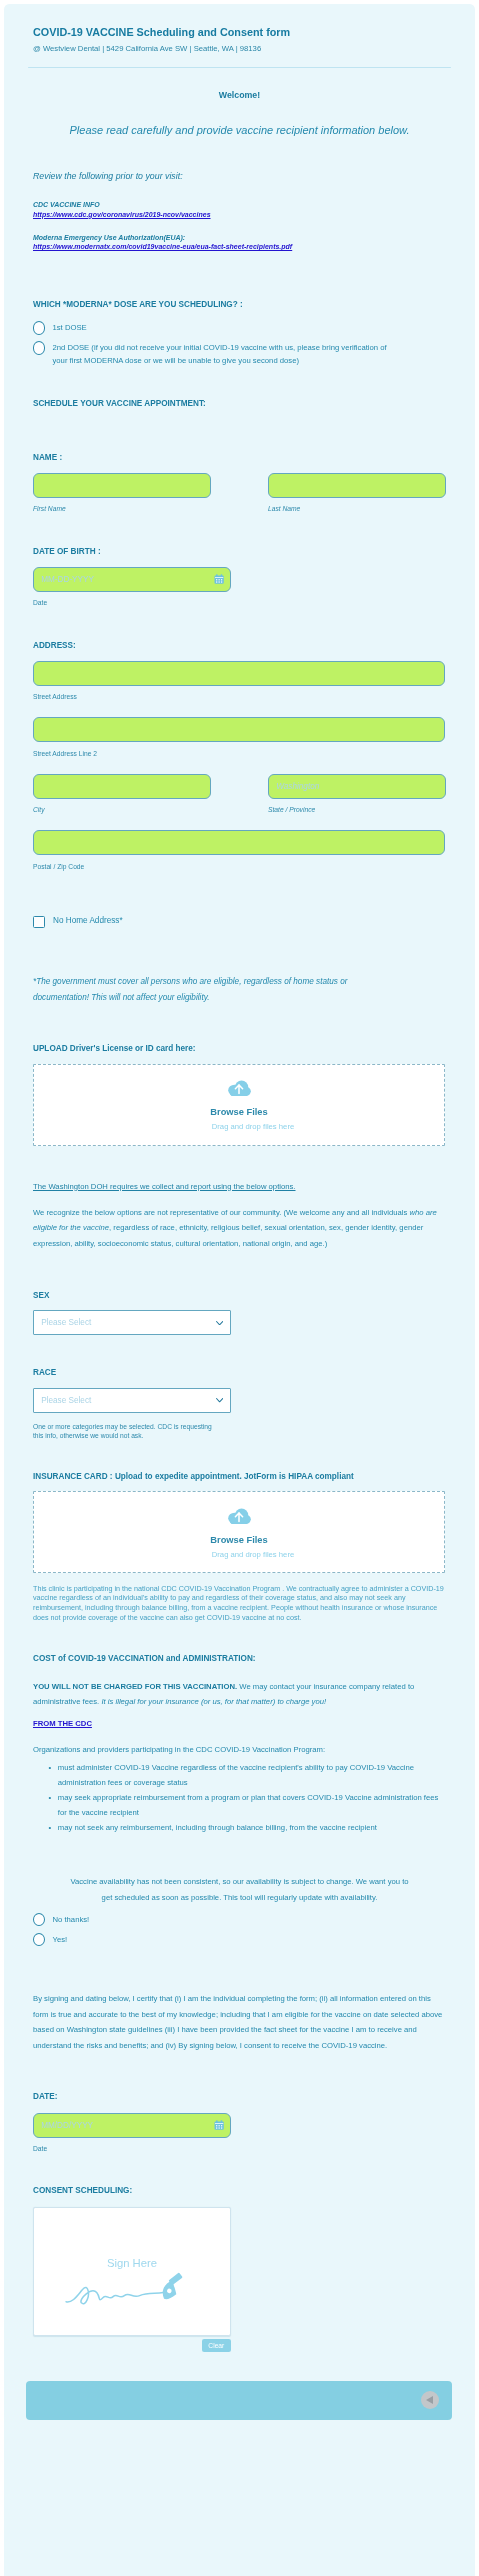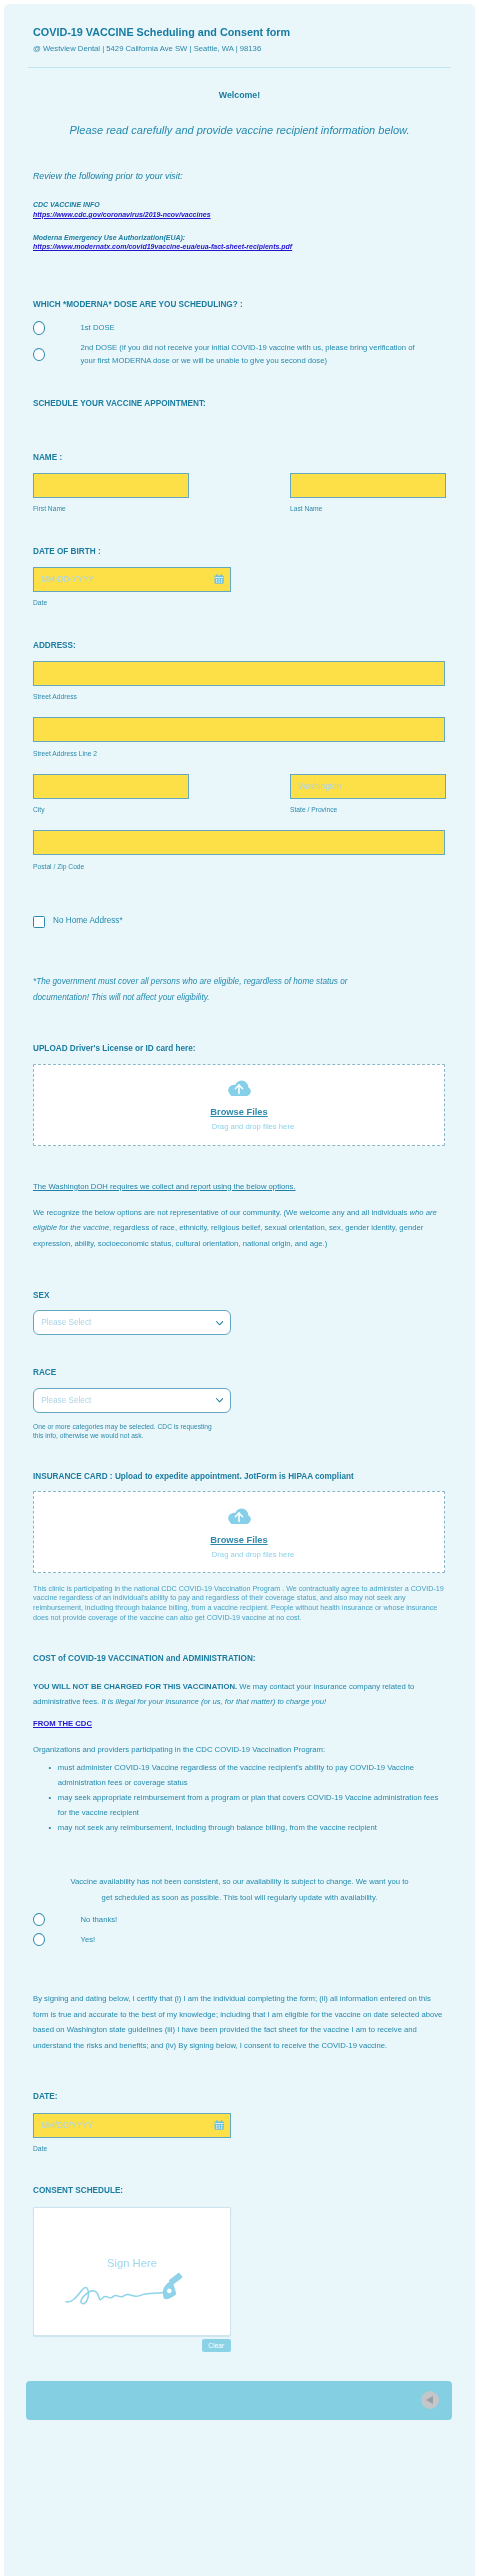--- a/index.html
+++ b/index.html
@@ -13,53 +13,53 @@
   .t-sub{font-size:7.7px;color:#2b87a8;line-height:10.3px;margin-top:5.2px;}
   .divider{height:1px;background:#bfe4f1;margin:12.4px -5.2px 0;border-radius:0.5px;}
   .center{text-align:center;}
   .welcome{font-size:8.8px;font-weight:bold;color:#1b7ca0;line-height:11.3px;margin-top:21.6px;}
   .intro-note{font-size:11px;font-style:italic;color:#2489ad;line-height:10.8px;margin-top:24px;}
   .review-h{font-size:8.8px;font-weight:normal;font-style:italic;color:#1b7ca0;line-height:11.3px;margin-top:35px;}
   .mini-h{font-size:7px;font-weight:bold;font-style:italic;color:#1b7ca0;line-height:8.8px;margin-top:19px;}
   .mini-h2{font-size:7px;font-weight:bold;font-style:italic;color:#1b7ca0;line-height:8.8px;margin-top:14px;}
   a.lnk{font-size:7px;font-weight:bold;font-style:italic;color:#2314d0;line-height:8.8px;margin-top:1px;display:inline-block;text-decoration:underline;}
   .q-h{font-size:8.2px;font-weight:bold;color:#1b7ca0;line-height:10.8px;}
-  .radio-row{display:flex;align-items:center;margin-top:10.3px;gap:28px;}
+  .radio-row{display:flex;align-items:flex-start;margin-top:10.3px;}
   .radio-row + .radio-row{margin-top:6.7px;}
   .radio{width:10.3px;height:11.3px;border:0.8px solid #2d89ab;border-radius:50%;background:#fdfeff;flex:0 0 auto;}
   .radio-label{font-size:7.7px;color:#2489ad;line-height:13px;margin-left:7.2px;max-width:350px;}
   .fld-label{font-size:6.7px;color:#2d89ab;line-height:8.8px;margin-top:7.7px;}
   input.txt{
-    box-sizing:border-box;height:25px;border:0.5px solid #64a7c0;border-radius:0;
-    background:#fde047;font-family:inherit;font-size:8.2px;color:#1b7ca0;padding:0 7.2px;outline:none;
+    box-sizing:border-box;height:25px;border:0.5px solid #64a7c0;border-radius:6px;
+    background:#bef264;font-family:inherit;font-size:8.2px;color:#1b7ca0;padding:0 7.2px;outline:none;
   }
   input.txt::placeholder{color:#abd4e6;opacity:1;}
   .row2{display:flex;justify-content:space-between;}
-  .w-half{width:156px;}
+  .w-half{width:178px;font-style:italic;}
   .w-full{width:412px;}
   .date-wrap{position:relative;display:block;width:198px;}
   .date-wrap input{width:100%;padding-right:23px;}
   .cal-ico{position:absolute;right:6.7px;top:7.2px;width:10.3px;height:10.3px;}
   .checkbox-row{display:flex;align-items:center;margin-top:44px;}
   .checkbox{width:10.3px;height:10.3px;border:0.8px solid #2d89ab;border-radius:1.5px;background:#fdfeff;flex:0 0 auto;}
   .check-label{font-size:8.2px;color:#2489ad;margin-left:7.7px;line-height:10.8px;}
   .gov-note{font-size:8.2px;font-style:italic;color:#2489ad;line-height:16px;margin-top:46px;max-width:361px;}
   .upload-h{font-size:8.2px;font-weight:bold;color:#1b7ca0;line-height:10.8px;margin-top:38px;}
   .upload-box{
     box-sizing:border-box;width:412px;height:82px;margin-top:8.8px;background:#ffffff;
     border:0.5px dashed #8bb7c8;border-radius:1px;display:flex;flex-direction:column;
     align-items:center;justify-content:center;cursor:pointer;
   }
-  .browse{font-size:9.3px;font-weight:bold;color:#2d89ab;margin-top:10px;text-decoration:underline;}
+  .browse{font-size:9.3px;font-weight:bold;color:#2d89ab;margin-top:10px;}
   .dragdrop{font-size:7.7px;color:#8ed2ea;margin-top:5.2px;padding-left:28px;}
   .doh-h{font-size:7.7px;color:#1f81a5;line-height:10.3px;text-decoration:underline;margin-top:36px;}
   .doh-para{font-size:7.7px;color:#2489ad;line-height:15.5px;margin-top:13px;max-width:417px;}
   .sel-h{font-size:8.2px;font-weight:bold;color:#1b7ca0;line-height:10.8px;}
   .select{
-    box-sizing:border-box;width:198px;height:25px;border:0.5px solid #64a7c0;border-radius:6px;
+    box-sizing:border-box;width:198px;height:25px;border:0.5px solid #64a7c0;border-radius:1px;
     background:#ffffff;display:flex;align-items:center;justify-content:space-between;
     padding:0 7.2px;margin-top:8.2px;cursor:pointer;
   }
   .select .ph{font-size:8.2px;color:#abd4e6;}
   .help{font-size:6.7px;color:#2d89ab;line-height:9.3px;margin-top:8.8px;max-width:185px;}
   .ins-para{font-size:7.2px;color:#47a2c4;line-height:9.8px;margin-top:10.3px;max-width:415px;}
   .cost-h{font-size:8.2px;font-weight:bold;color:#1b7ca0;line-height:10.8px;margin-top:31px;}
   .cost-para{font-size:7.7px;color:#2489ad;line-height:15px;margin-top:14.4px;max-width:417px;}
   .cost-para b{color:#1b7ca0;}
   a.lnk2{font-size:7.7px;font-weight:bold;color:#2314d0;text-decoration:underline;line-height:10.3px;display:inline-block;margin-top:10.3px;}
@@ -277,21 +277,21 @@
           <rect x="8.8" y="10" width="2.4" height="2.4"></rect>
           <rect x="13.6" y="10" width="2.4" height="2.4"></rect>
         <rect x="4" y="14.4" width="2.4" height="2.4"></rect>
           <rect x="8.8" y="14.4" width="2.4" height="2.4"></rect>
           <rect x="13.6" y="14.4" width="2.4" height="2.4"></rect>
       </g>
     </svg>
   </div>
   <div class="fld-label" style="margin-top:7.2px;">Date</div>
 
-  <div class="sig-h">CONSENT SCHEDULE:</div>
+  <div class="sig-h">CONSENT SCHEDULING:</div>
   <div class="sig-box">
     <div class="sig-art">
       <span class="sign-here">Sign Here</span>
       <svg width="155" height="46" viewBox="0 0 300 90" style="display:block;margin:-3.1px auto 0;">
         <path d="M20 70 C 40 75, 55 30, 62 45 C 68 58, 58 80, 50 72 C 44 65, 70 40, 80 52 C 88 62, 82 72, 92 62 C 100 54, 104 68, 112 60 C 120 52, 124 66, 134 58 C 144 50, 150 64, 164 58 C 180 51, 196 55, 210 52" fill="none" stroke="#8fd3ea" stroke-width="3" stroke-linecap="round"></path>
         <g transform="translate(212,18) rotate(18)">
           <path d="M14 44 C 2 30, 6 16, 18 4 C 24 14, 30 20, 34 28 C 26 40, 20 44, 14 44 Z" fill="#8fd3ea"></path>
           <circle cx="19" cy="26" r="4.5" fill="#ffffff"></circle>
           <rect x="26" y="-14" width="12" height="26" rx="2" transform="rotate(35 26 -14)" fill="#8fd3ea"></rect>
         </g>

